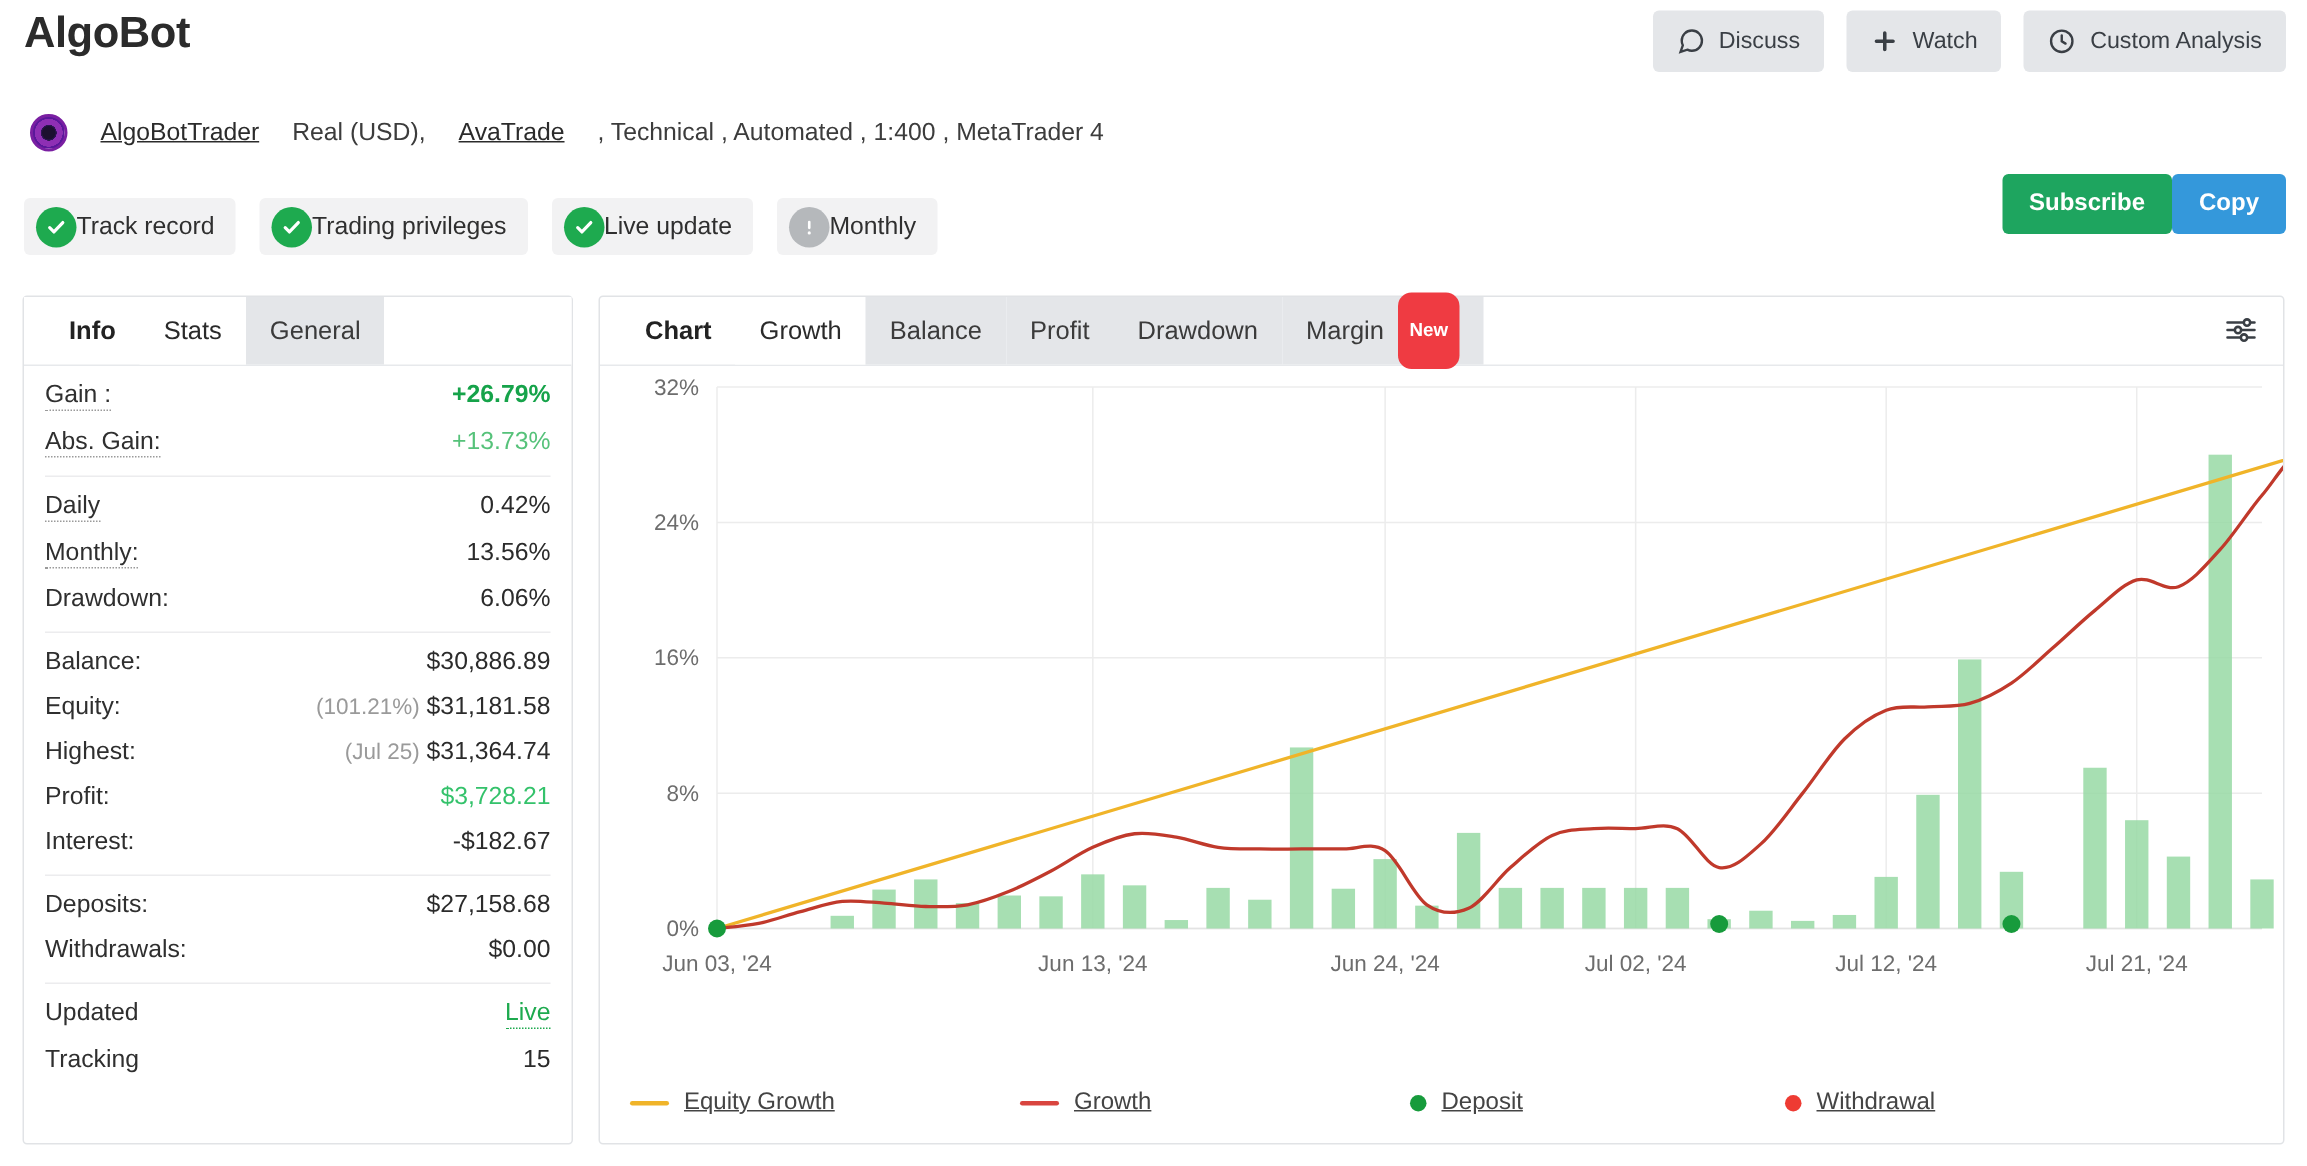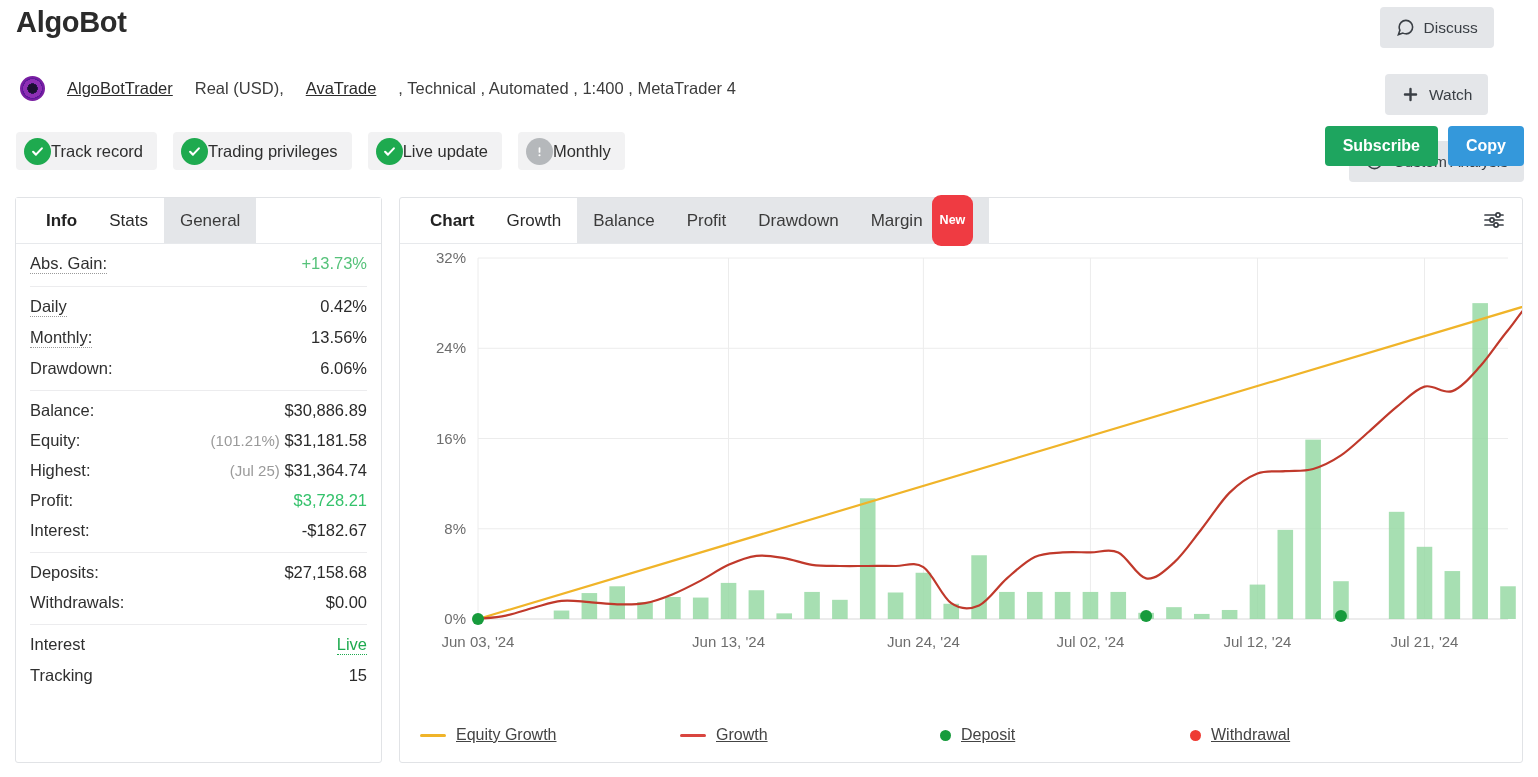--- a/index.html
+++ b/index.html
@@ -14,21 +14,21 @@
   .page { position: relative; width: 1538px; height: 617px; }
 
   
   .hdr-title {
     position: absolute; left: 16px; top: 6px;
     font-size: 29px; font-weight: bold; color: #2b2b2b;
     letter-spacing: -0.3px;
   }
   .hdr-actions {
     position: absolute; right: 14px; top: 7px;
-    display: flex; gap: 26px; align-items: center; flex-direction: column;
+    display: flex; gap: 15px; align-items: center;
   }
   .chip-btn {
     background: #e4e6e9; border: none; border-radius: 4px;
     height: 41px; padding: 0 16px;
     display: flex; align-items: center; gap: 9px;
     font-size: 15.5px; color: #3a3f45; cursor: pointer;
     font-family: "Liberation Sans", sans-serif;
   }
   .chip-btn svg { display: block; }
 
@@ -63,21 +63,21 @@
     background: #f2f2f3; border-radius: 4px;
     height: 38px; padding: 0 14px 0 8px;
     font-size: 16.5px; color: #2f2f2f;
   }
   .bdot { width: 27px; height: 27px; border-radius: 50%; flex: none;
           display:flex; align-items:center; justify-content:center; }
   .bdot.ok { background: #1eaa4f; }
   .bdot.off { background: #b5b8bb; }
   .bdot svg { display: block; }
 
-  .cta-wrap { position: absolute; right: 14px; top: 126px; display: flex; gap: 10px; }
+  .cta-wrap { position: absolute; right: 14px; top: 116px; display: flex; }
   .cta {
     border: none; border-radius: 4px; height: 40px; padding: 0 18px;
     font-size: 16px; color: #fff; cursor: pointer; font-weight: bold;
     font-family: "Liberation Sans", sans-serif;
   }
   .cta.green { background: #1ea55f; }
   .cta.blue  { background: #3498db; }
 
   
   .panel {
@@ -229,20 +229,24 @@
 
   <div class="panel lpanel">
     <div class="tabbar">
       <div class="tab lead">Info</div>
       <div class="tab active">Stats</div>
       <div class="tab idle">General</div>
     </div>
     <div class="stats">
 
       <div class="srow">
+        <span class="sk dotted">Gain :</span>
+        <span class="sv green-bold">+26.79%</span>
+      </div>
+      <div class="srow">
         <span class="sk dotted">Abs. Gain:</span>
         <span class="sv green">+13.73%</span>
       </div>
 
       <div class="sep"></div>
 
       <div class="srow">
         <span class="sk dotted">Daily</span>
         <span class="sv">0.42%</span>
       </div>
@@ -291,21 +295,21 @@
         <span class="sv">$27,158.68</span>
       </div>
       <div class="srow">
         <span class="sk">Withdrawals:</span>
         <span class="sv">$0.00</span>
       </div>
 
       <div class="sep"></div>
 
       <div class="srow">
-        <span class="sk">Interest</span>
+        <span class="sk">Updated</span>
         <span class="sv live">Live</span>
       </div>
       <div class="srow">
         <span class="sk">Tracking</span>
         <span class="sv">15</span>
       </div>
     </div>
   </div>
 
   <div class="panel rpanel">

